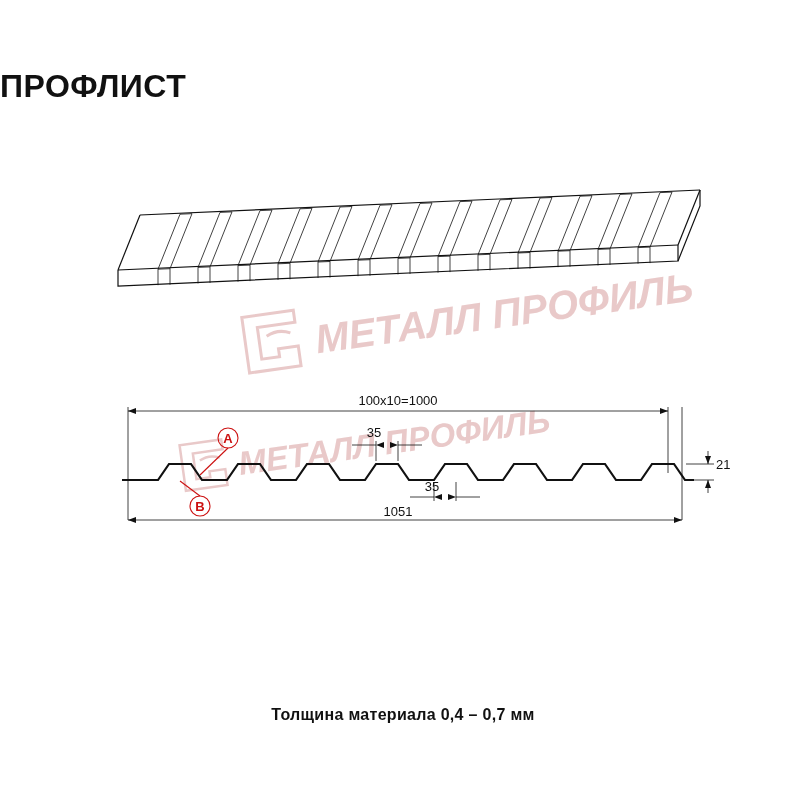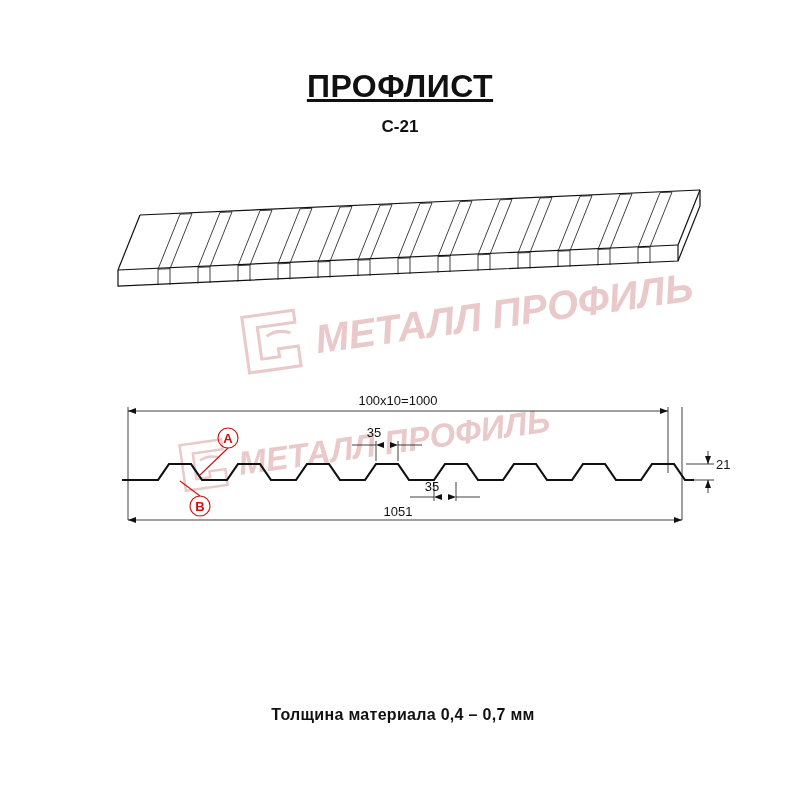--- a/index.html
+++ b/index.html
@@ -17,26 +17,25 @@
   }
   .page {
     position: absolute;
     inset: 0;
   }
   .title {
     position: absolute;
     left: 0;
     right: 0;
     top: 68px;
-    text-align: center;
+    text-align: left;
     font-size: 32px;
     font-weight: bold;
     letter-spacing: 0.5px;
     color: #111;
-    text-decoration: underline;
   }
   .subtitle {
     position: absolute;
     left: 0;
     right: 0;
     top: 117px;
     text-align: center;
     font-size: 17px;
     font-weight: bold;
     color: #111;
@@ -94,21 +93,20 @@
     fill: #cc1111;
   }
   .mark-ln { stroke: #cc1111; fill: none; stroke-width: 1.1; }
 </style>
 </head>
 <body>
 
 <div class="page">
 
   <div class="title">ПРОФЛИСТ</div>
-  <div class="subtitle">С-21</div>
 
   <div class="iso-wrap">
     <svg width="620" height="150" viewBox="0 0 620 150">
       <g class="ln med">
 
         <path d="M 40 45 L 600 20"></path>
 
         <path d="M 18 100 L 578 75"></path>
 
         <path d="M 40 45 L 18 100"></path>

